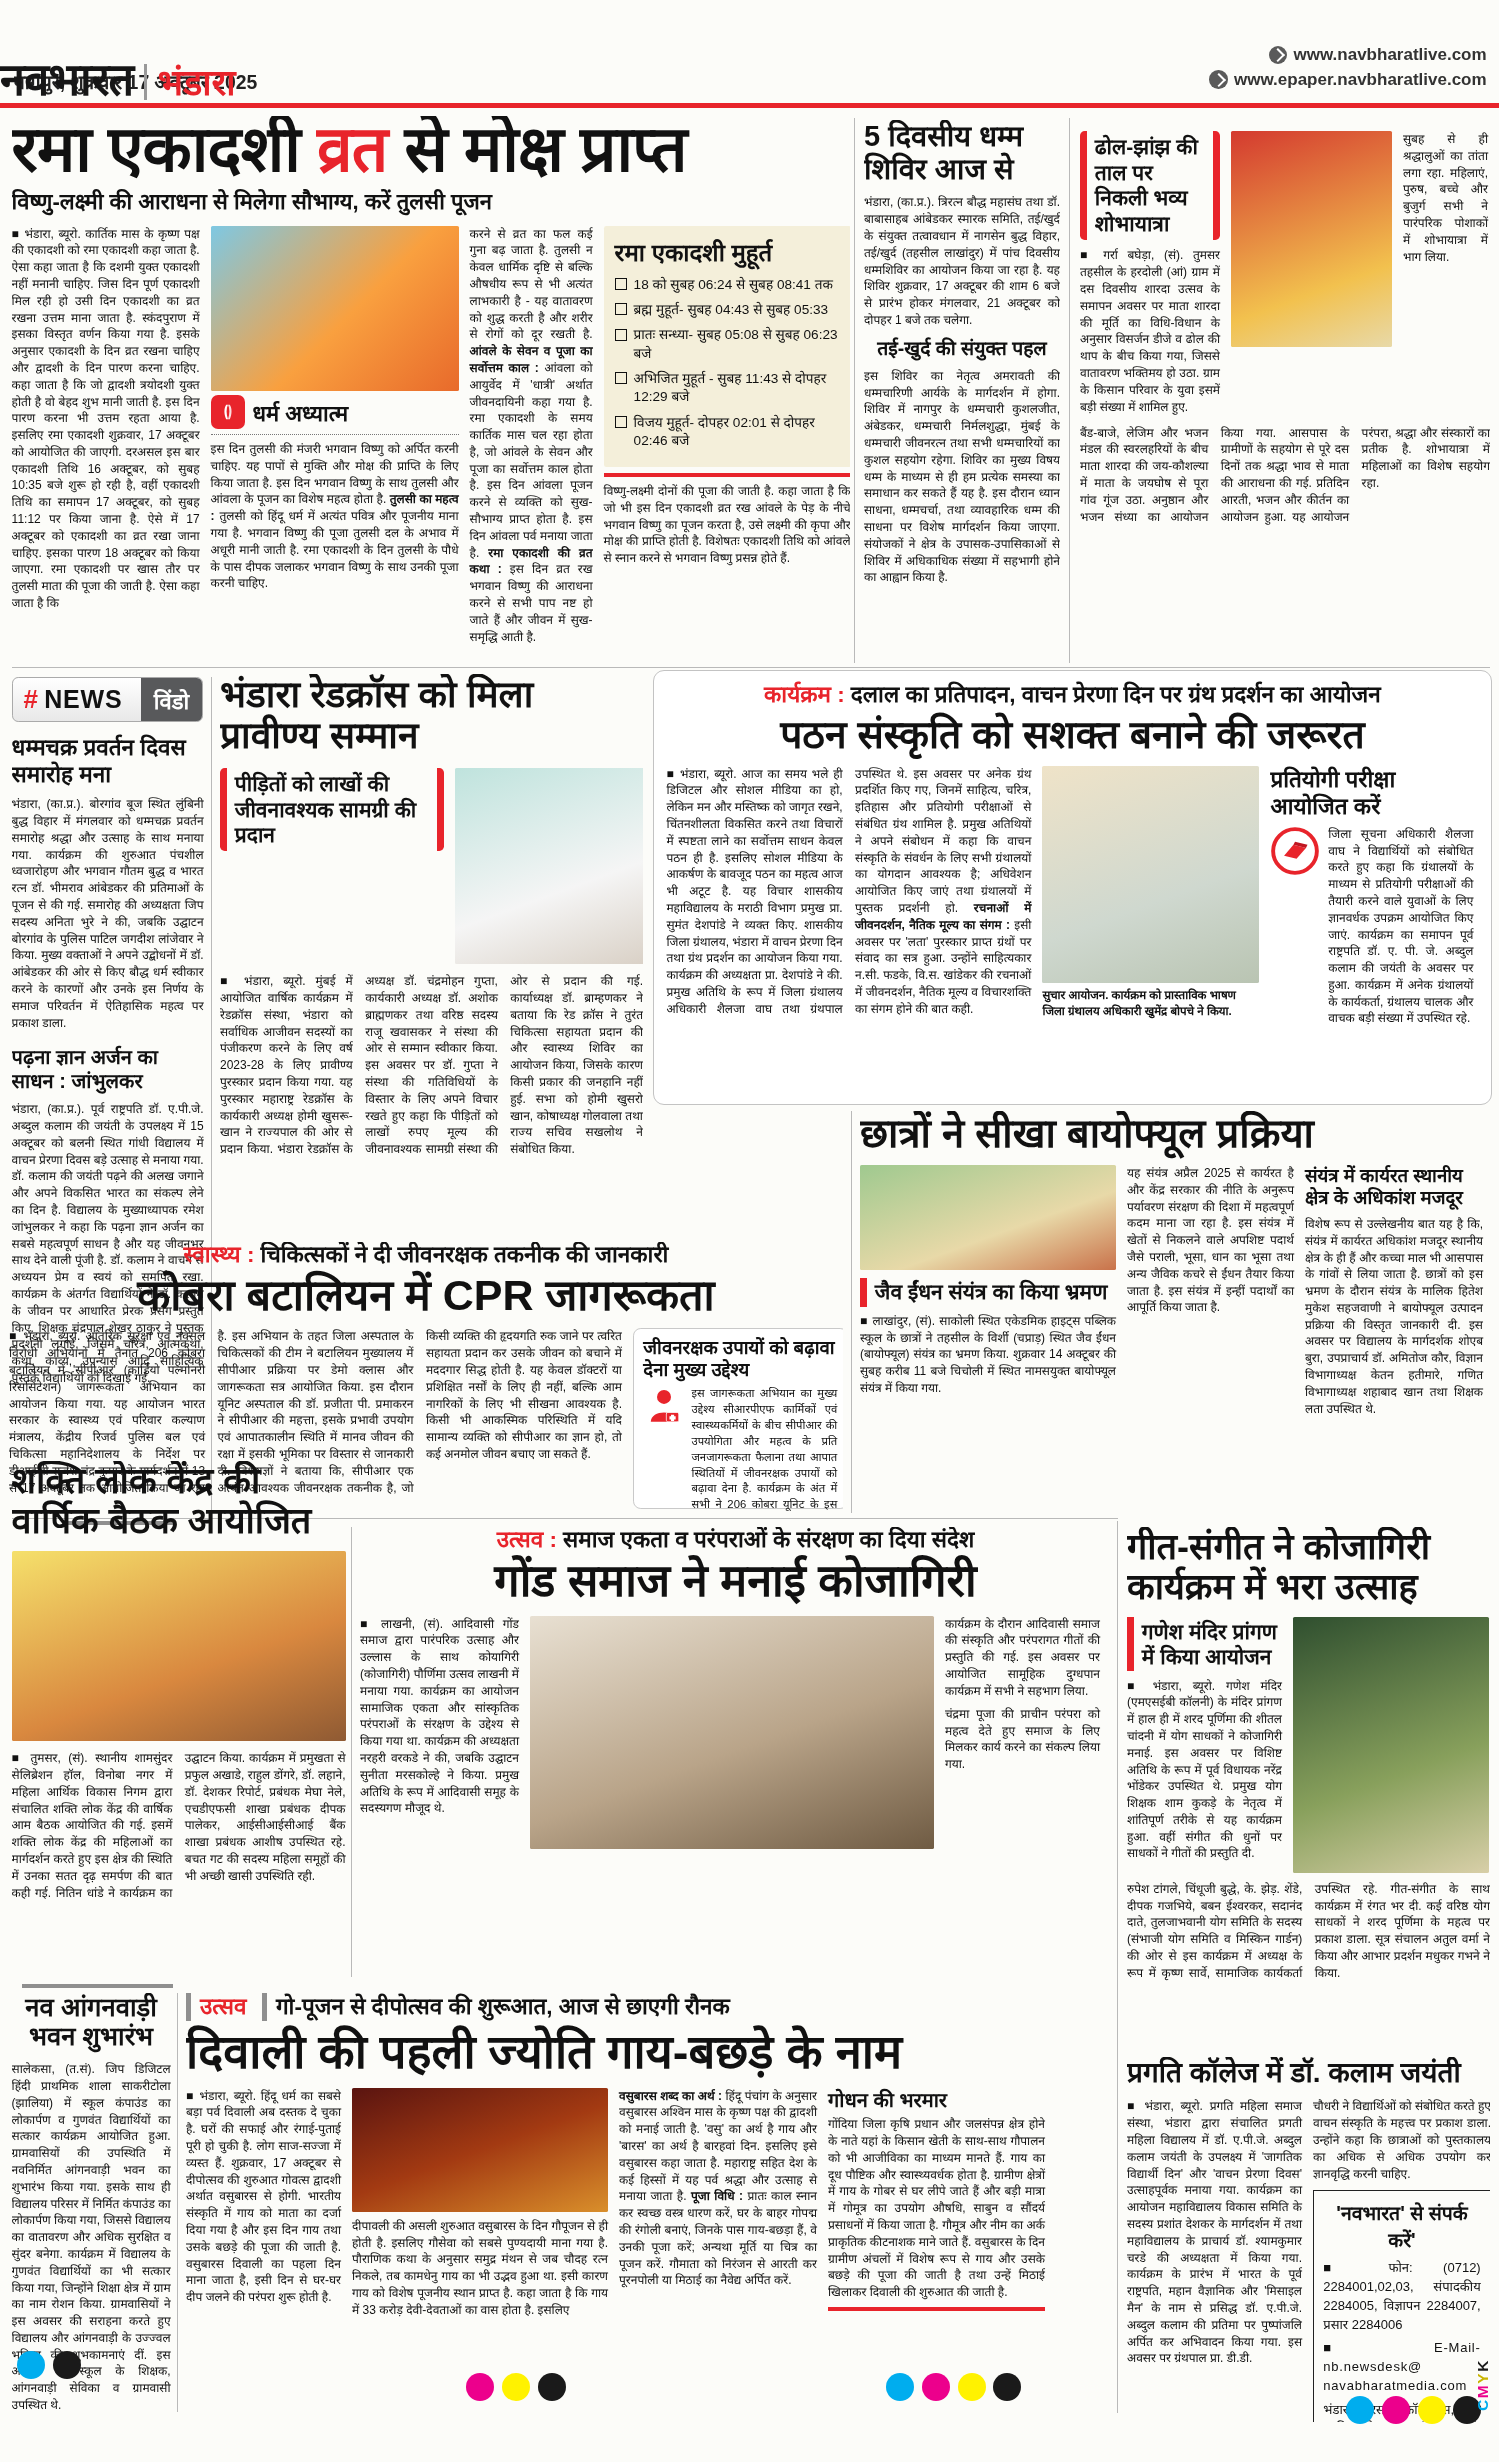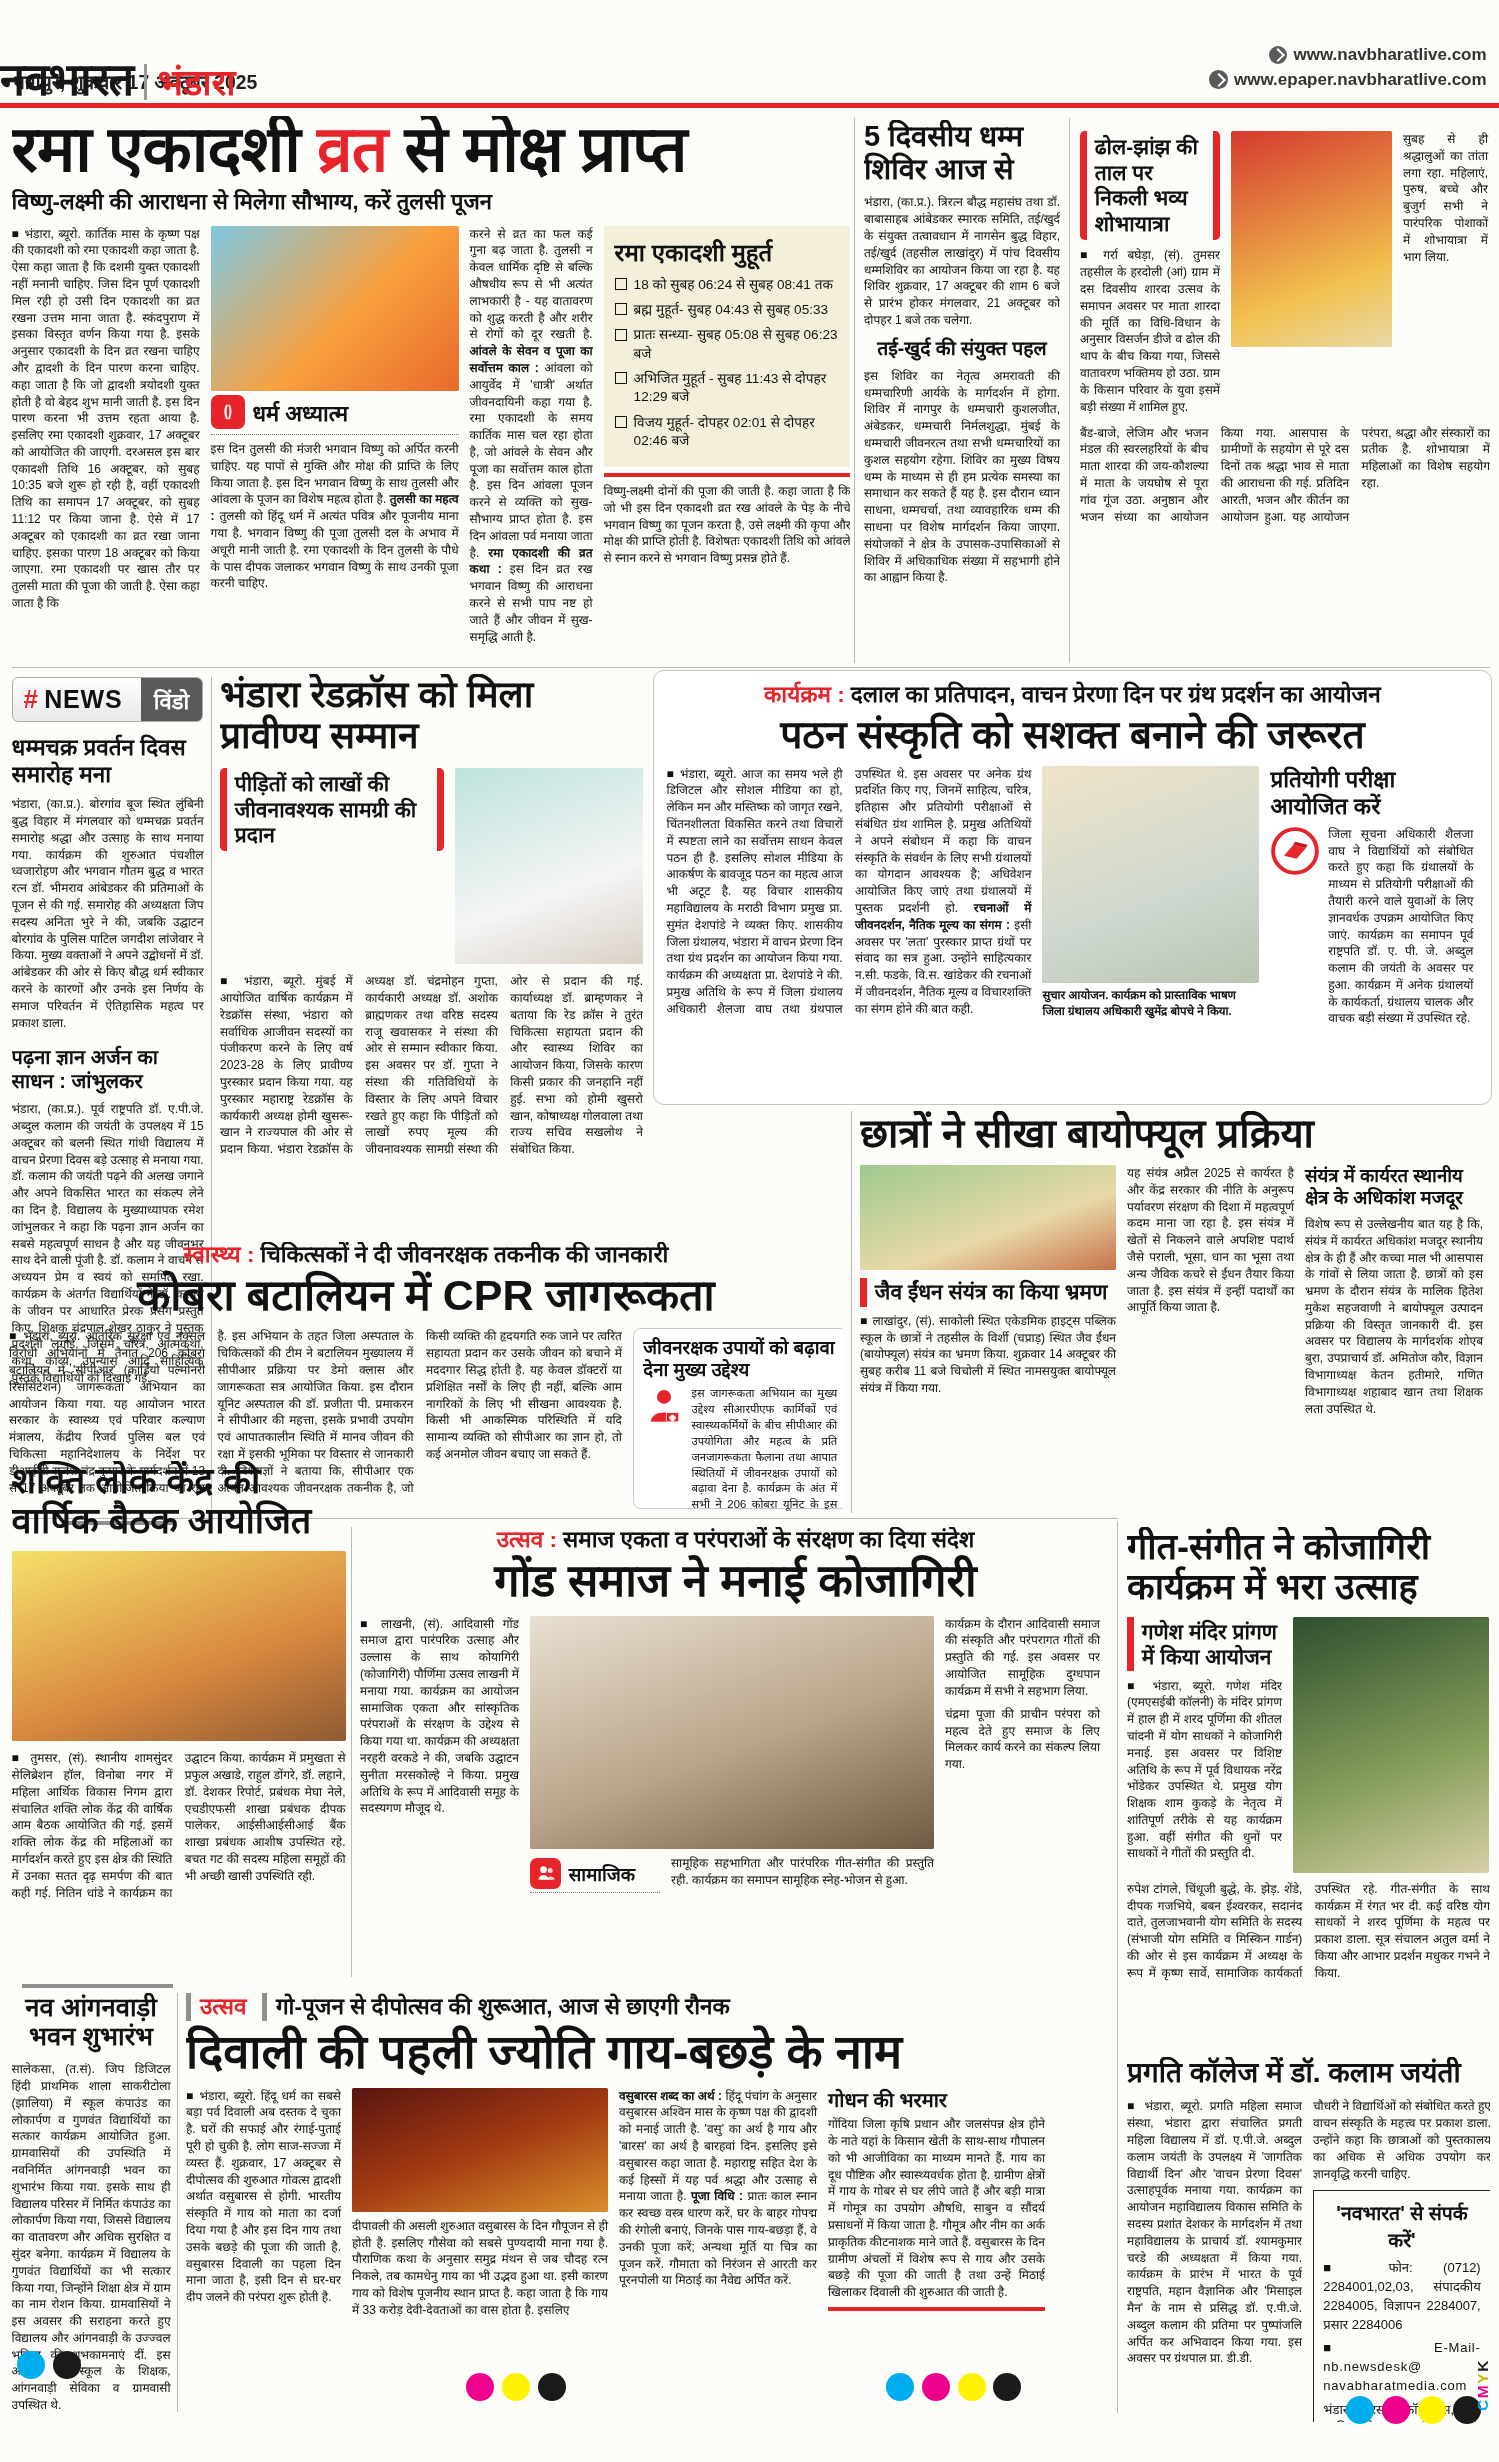--- a/index.html
+++ b/index.html
@@ -275,34 +275,20 @@
   <div class="kicker center">
     <span class="red">उत्सव :</span><span>समाज एकता व परंपराओं के संरक्षण का दिया संदेश</span>
   </div>
   <h2 class="h2 center" style="font-size:45px;margin-top:3.1px">गोंड समाज ने मनाई कोजागिरी</h2>
   <div class="row" style="margin-top:9.3px">
     <div style="width:159px;flex:0 0 auto">
       <div class="body">■ लाखनी, (सं). आदिवासी गोंड समाज द्वारा पारंपरिक उत्साह और उल्लास के साथ कोयागिरी (कोजागिरी) पौर्णिमा उत्सव लाखनी में मनाया गया. कार्यक्रम का आयोजन सामाजिक एकता और सांस्कृतिक परंपराओं के संरक्षण के उद्देश्य से किया गया था. कार्यक्रम की अध्यक्षता नरहरी वरकडे ने की, जबकि उद्घाटन सुनीता मरसकोल्हे ने किया. प्रमुख अतिथि के रूप में आदिवासी समूह के सदस्यगण मौजूद थे.</div>
     </div>
     <div style="width:404px;flex:0 0 auto">
       <div class="ph" style="width:404px;height:233px;background:linear-gradient(160deg,#e8e0d2 0%,#b9a489 55%,#6f5b43 100%)"></div>
-      <div class="row" style="margin-top:6.2px">
-        <div class="gondbadge" style="width:130px;flex:0 0 auto">
-          <span class="bicon" style="width:31px;height:31px">
-            <svg width="20" height="20" viewBox="0 0 24 24">
-                <circle cx="9" cy="8" r="4" fill="#fff"></circle>
-                <circle cx="17" cy="9" r="3" fill="#fff" opacity="0.85"></circle>
-                <path d="M3 20 C3 13 15 13 15 20 Z" fill="#fff"></path>
-                <path d="M14 20 C14 15 22 15 22 20 Z" fill="#fff" opacity="0.85"></path>
-              </svg>
-          </span>
-          <span class="btxt" style="font-size:18.6px">सामाजिक</span>
-        </div>
-        <div class="body" style="flex:1">सामूहिक सहभागिता और पारंपरिक गीत-संगीत की प्रस्तुति रही. कार्यक्रम का समापन सामूहिक स्नेह-भोजन से हुआ.</div>
-      </div>
     </div>
     <div style="width:155px;flex:0 0 auto">
       <div class="body">कार्यक्रम के दौरान आदिवासी समाज की संस्कृति और परंपरागत गीतों की प्रस्तुति की गई. इस अवसर पर आयोजित सामूहिक दुग्धपान कार्यक्रम में सभी ने सहभाग लिया.</div>
       <div class="body" style="margin-top:6.2px">चंद्रमा पूजा की प्राचीन परंपरा को महत्व देते हुए समाज के लिए मिलकर कार्य करने का संकल्प लिया गया.</div>
     </div>
   </div>
 </section>
 
 <div class="vline" style="left:1117px;top:1521px;height:892px"></div>
 

